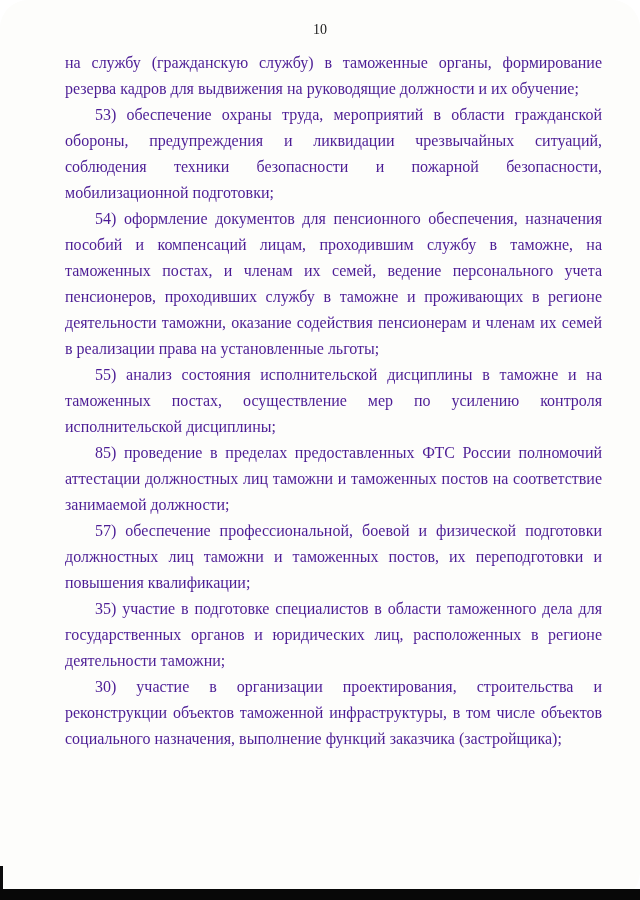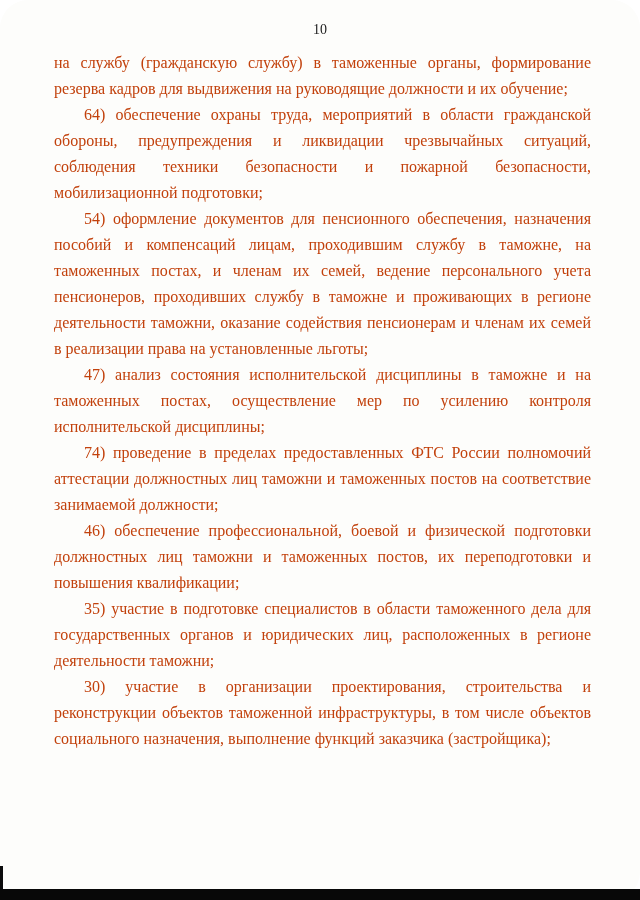--- a/index.html
+++ b/index.html
@@ -25,23 +25,23 @@
     top: 22px;
     left: 0;
     right: 0;
     text-align: center;
     font-size: 14px;
     color: #1b1b1b;
   }
   .content {
     position: absolute;
     top: 50px;
-    left: 54px;
+    left: 65px;
     width: 537px;
-    color: #c2410c;
+    color: #4c1d95;
     font-size: 16px;
     line-height: 26px;
     text-align: justify;
   }
   .para {
     margin: 0;
     padding: 0;
     text-indent: 30px;
   }
   .para.no-indent {
@@ -66,25 +66,25 @@
 </style>
 </head>
 <body>
 
 <div class="page">
 
   <div class="page-number">10</div>
 
   <div class="content">
     <p class="para no-indent">на службу (гражданскую службу) в таможенные органы, формирование резерва кадров для выдвижения на руководящие должности и их обучение;</p>
-    <p class="para">64) обеспечение охраны труда, мероприятий в области гражданской обороны, предупреждения и ликвидации чрезвычайных ситуаций, соблюдения техники безопасности и пожарной безопасности, мобилизационной подготовки;</p>
+    <p class="para">53) обеспечение охраны труда, мероприятий в области гражданской обороны, предупреждения и ликвидации чрезвычайных ситуаций, соблюдения техники безопасности и пожарной безопасности, мобилизационной подготовки;</p>
     <p class="para">54) оформление документов для пенсионного обеспечения, назначения пособий и компенсаций лицам, проходившим службу в таможне, на таможенных постах, и членам их семей, ведение персонального учета пенсионеров, проходивших службу в таможне и проживающих в регионе деятельности таможни, оказание содействия пенсионерам и членам их семей в реализации права на установленные льготы;</p>
-    <p class="para">47) анализ состояния исполнительской дисциплины в таможне и на таможенных постах, осуществление мер по усилению контроля исполнительской дисциплины;</p>
-    <p class="para">74) проведение в пределах предоставленных ФТС России полномочий аттестации должностных лиц таможни и таможенных постов на соответствие занимаемой должности;</p>
-    <p class="para">46) обеспечение профессиональной, боевой и физической подготовки должностных лиц таможни и таможенных постов, их переподготовки и повышения квалификации;</p>
+    <p class="para">55) анализ состояния исполнительской дисциплины в таможне и на таможенных постах, осуществление мер по усилению контроля исполнительской дисциплины;</p>
+    <p class="para">85) проведение в пределах предоставленных ФТС России полномочий аттестации должностных лиц таможни и таможенных постов на соответствие занимаемой должности;</p>
+    <p class="para">57) обеспечение профессиональной, боевой и физической подготовки должностных лиц таможни и таможенных постов, их переподготовки и повышения квалификации;</p>
     <p class="para">35) участие в подготовке специалистов в области таможенного дела для государственных органов и юридических лиц, расположенных в регионе деятельности таможни;</p>
     <p class="para">30) участие в организации проектирования, строительства и реконструкции объектов таможенной инфраструктуры, в том числе объектов социального назначения, выполнение функций заказчика (застройщика);</p>
   </div>
 
   <div class="scan-edge-left"></div>
   <div class="scan-bar-bottom"></div>
 
 </div>
 
 </body></html>

